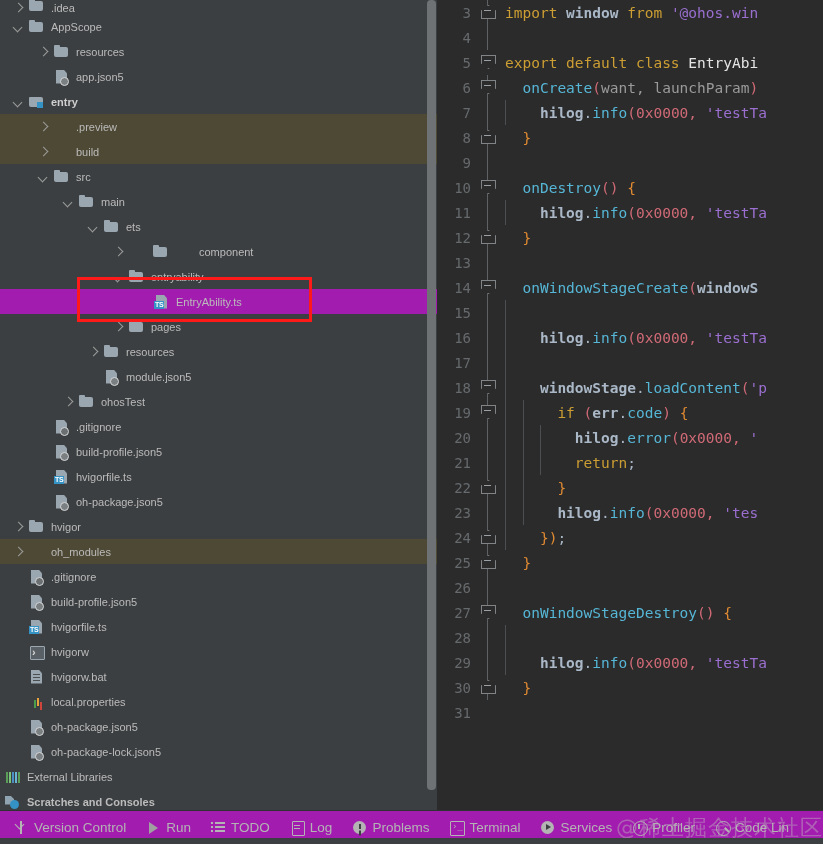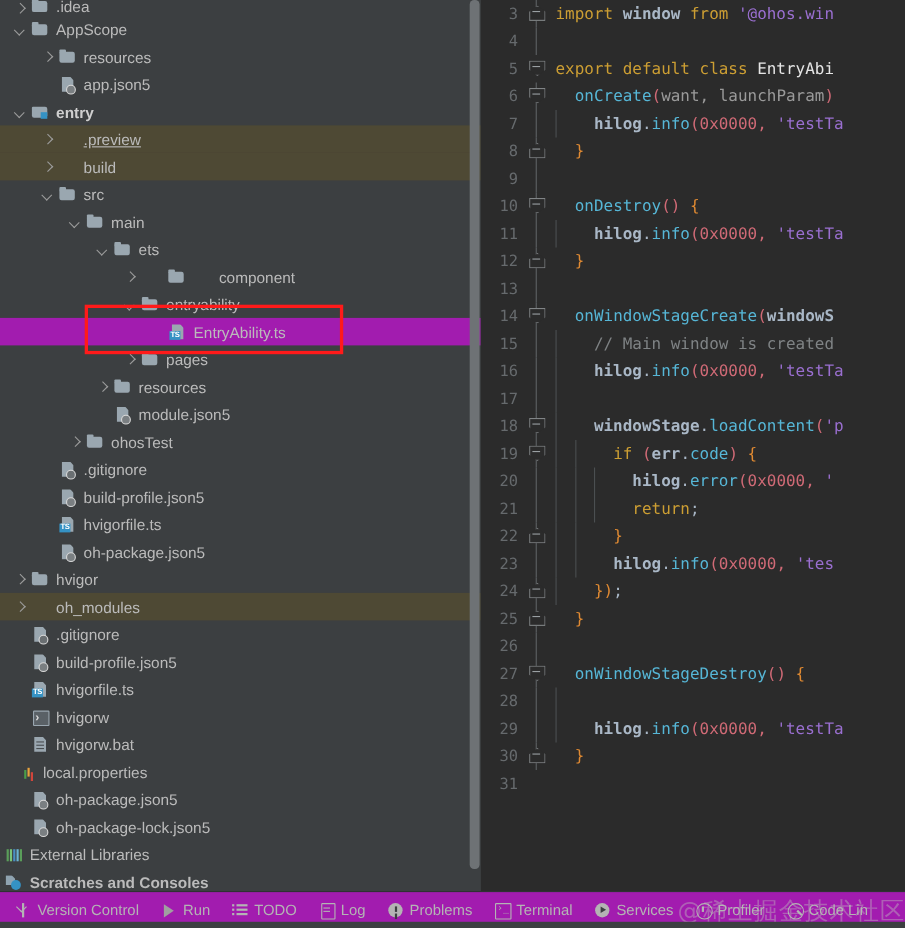--- a/index.html
+++ b/index.html
@@ -17,21 +17,21 @@
     width: 437px; height: 810px;
     background: #3C3F41;
     position: relative;
     overflow: hidden;
   }
   .tree-row {
     height: 25px;
     display: flex;
     align-items: center;
     white-space: nowrap;
-    font-size: 14px;
+    font-size: 11px;
     color: #BBBBBB;
     position: relative;
   }
   .tree-row.excluded { background: #4E4934; }
   .tree-row.selected { background: #a21caf; }
   .tree-row .arrow {
     width: 13px; height: 13px;
     flex: 0 0 13px;
     position: relative;
     margin-right: 3px;
@@ -429,21 +429,21 @@
           <div class="tree-row" style="padding-left: 37px;">
             <span class="arrow"></span>
             <span class="ico file json5"></span>
             <span class="label">app.json5</span>
           </div>
           <div class="tree-row bold" style="padding-left: 12px;">
             <span class="arrow expanded"></span>
             <span class="ico folder-module"></span>
             <span class="label">entry</span>
           </div>
-          <div class="tree-row excluded" style="padding-left: 37px; text-decoration: underline;">
+          <div class="tree-row excluded" style="padding-left: 37px;">
             <span class="arrow collapsed"></span>
             <span class="ico folder-orange"></span>
             <span class="label">.preview</span>
           </div>
           <div class="tree-row excluded" style="padding-left: 37px;">
             <span class="arrow collapsed"></span>
             <span class="ico folder-orange"></span>
             <span class="label">build</span>
           </div>
           <div class="tree-row" style="padding-left: 37px;">
@@ -544,21 +544,21 @@
           <div class="tree-row" style="padding-left: 12px;">
             <span class="arrow"></span>
             <span class="ico sh"></span>
             <span class="label">hvigorw</span>
           </div>
           <div class="tree-row" style="padding-left: 12px;">
             <span class="arrow"></span>
             <span class="ico bat"></span>
             <span class="label">hvigorw.bat</span>
           </div>
-          <div class="tree-row" style="">
+          <div class="tree-row" style="padding-left: 12px;">
             <span class="arrow"></span>
             <span class="ico properties"></span>
             <span class="label">local.properties</span>
           </div>
           <div class="tree-row" style="padding-left: 12px;">
             <span class="arrow"></span>
             <span class="ico file json5"></span>
             <span class="label">oh-package.json5</span>
           </div>
           <div class="tree-row" style="padding-left: 12px;">
@@ -590,21 +590,21 @@
           <div class="code-line"><span class="ln">5</span><span class="gutter"><span class="fold-open"></span></span><span class="codetext"><span class="t-kw">export default class </span><span class="t-class">EntryAbi</span></span></div>
           <div class="code-line"><span class="ln">6</span><span class="gutter"><span class="bar"></span><span class="fold-open"></span></span><span class="codetext"><span class="t-punct">  </span><span class="t-fn">onCreate</span><span class="t-paren">(</span><span class="t-param">want, launchParam</span><span class="t-paren">)</span></span></div>
           <div class="code-line"><span class="ln">7</span><span class="gutter"><span class="bar"></span></span><span class="codetext"><span class="t-punct">    </span><span class="t-ident">hilog</span><span class="t-punct">.</span><span class="t-prop">info</span><span class="t-paren">(</span><span class="t-num">0x0000</span><span class="t-paren">, </span><span class="t-str">'testTa</span></span><span class="indent-guide" style="left: 66px;"></span></div>
           <div class="code-line"><span class="ln">8</span><span class="gutter"><span class="bar"></span><span class="fold-close"></span></span><span class="codetext"><span class="t-punct">  </span><span class="t-brace">}</span></span></div>
           <div class="code-line"><span class="ln">9</span><span class="gutter"><span class="bar"></span></span><span class="codetext"></span></div>
           <div class="code-line"><span class="ln">10</span><span class="gutter"><span class="bar"></span><span class="fold-open"></span></span><span class="codetext"><span class="t-punct">  </span><span class="t-fn">onDestroy</span><span class="t-paren">()</span><span class="t-punct"> </span><span class="t-brace">{</span></span></div>
           <div class="code-line"><span class="ln">11</span><span class="gutter"><span class="bar"></span></span><span class="codetext"><span class="t-punct">    </span><span class="t-ident">hilog</span><span class="t-punct">.</span><span class="t-prop">info</span><span class="t-paren">(</span><span class="t-num">0x0000</span><span class="t-paren">, </span><span class="t-str">'testTa</span></span><span class="indent-guide" style="left: 66px;"></span></div>
           <div class="code-line"><span class="ln">12</span><span class="gutter"><span class="bar"></span><span class="fold-close"></span></span><span class="codetext"><span class="t-punct">  </span><span class="t-brace">}</span></span></div>
           <div class="code-line"><span class="ln">13</span><span class="gutter"><span class="bar"></span></span><span class="codetext"></span></div>
           <div class="code-line"><span class="ln">14</span><span class="gutter"><span class="bar"></span><span class="fold-open"></span></span><span class="codetext"><span class="t-punct">  </span><span class="t-fn">onWindowStageCreate</span><span class="t-paren">(</span><span class="t-ident">windowS</span></span></div>
-          <div class="code-line"><span class="ln">15</span><span class="gutter"><span class="bar"></span></span><span class="codetext"><span class="t-punct">    </span><span class="t-comment">// Main window is created</span></span><span class="indent-guide" style="left: 66px;"></span></div>
+          <div class="code-line"><span class="ln">15</span><span class="gutter"><span class="bar"></span></span><span class="codetext"><span class="t-punct">    </span></span><span class="indent-guide" style="left: 66px;"></span></div>
           <div class="code-line"><span class="ln">16</span><span class="gutter"><span class="bar"></span></span><span class="codetext"><span class="t-punct">    </span><span class="t-ident">hilog</span><span class="t-punct">.</span><span class="t-prop">info</span><span class="t-paren">(</span><span class="t-num">0x0000</span><span class="t-paren">, </span><span class="t-str">'testTa</span></span><span class="indent-guide" style="left: 66px;"></span></div>
           <div class="code-line"><span class="ln">17</span><span class="gutter"><span class="bar"></span></span><span class="codetext"></span><span class="indent-guide" style="left: 66px;"></span></div>
           <div class="code-line"><span class="ln">18</span><span class="gutter"><span class="bar"></span><span class="fold-open"></span></span><span class="codetext"><span class="t-punct">    </span><span class="t-ident">windowStage</span><span class="t-punct">.</span><span class="t-prop">loadContent</span><span class="t-paren">(</span><span class="t-str">'p</span></span><span class="indent-guide" style="left: 66px;"></span></div>
           <div class="code-line"><span class="ln">19</span><span class="gutter"><span class="bar"></span><span class="fold-open"></span></span><span class="codetext"><span class="t-punct">      </span><span class="t-kw">if</span><span class="t-punct"> </span><span class="t-paren">(</span><span class="t-ident">err</span><span class="t-punct">.</span><span class="t-prop">code</span><span class="t-paren">)</span><span class="t-punct"> </span><span class="t-brace">{</span></span><span class="indent-guide" style="left: 66px;"></span><span class="indent-guide" style="left: 83.5px;"></span></div>
           <div class="code-line"><span class="ln">20</span><span class="gutter"><span class="bar"></span></span><span class="codetext"><span class="t-punct">        </span><span class="t-ident">hilog</span><span class="t-punct">.</span><span class="t-prop">error</span><span class="t-paren">(</span><span class="t-num">0x0000</span><span class="t-paren">, </span><span class="t-str">'</span></span><span class="indent-guide" style="left: 66px;"></span><span class="indent-guide" style="left: 83.5px;"></span><span class="indent-guide" style="left: 101px;"></span></div>
           <div class="code-line"><span class="ln">21</span><span class="gutter"><span class="bar"></span></span><span class="codetext"><span class="t-punct">        </span><span class="t-kw">return</span><span class="t-punct">;</span></span><span class="indent-guide" style="left: 66px;"></span><span class="indent-guide" style="left: 83.5px;"></span><span class="indent-guide" style="left: 101px;"></span></div>
           <div class="code-line"><span class="ln">22</span><span class="gutter"><span class="bar"></span><span class="fold-close"></span></span><span class="codetext"><span class="t-punct">      </span><span class="t-brace">}</span></span><span class="indent-guide" style="left: 66px;"></span><span class="indent-guide" style="left: 83.5px;"></span></div>
           <div class="code-line"><span class="ln">23</span><span class="gutter"><span class="bar"></span></span><span class="codetext"><span class="t-punct">      </span><span class="t-ident">hilog</span><span class="t-punct">.</span><span class="t-prop">info</span><span class="t-paren">(</span><span class="t-num">0x0000</span><span class="t-paren">, </span><span class="t-str">'tes</span></span><span class="indent-guide" style="left: 66px;"></span><span class="indent-guide" style="left: 83.5px;"></span></div>
           <div class="code-line"><span class="ln">24</span><span class="gutter"><span class="bar"></span><span class="fold-close"></span></span><span class="codetext"><span class="t-punct">    </span><span class="t-brace">})</span><span class="t-punct">;</span></span><span class="indent-guide" style="left: 66px;"></span></div>
           <div class="code-line"><span class="ln">25</span><span class="gutter"><span class="bar"></span><span class="fold-close"></span></span><span class="codetext"><span class="t-punct">  </span><span class="t-brace">}</span></span></div>

